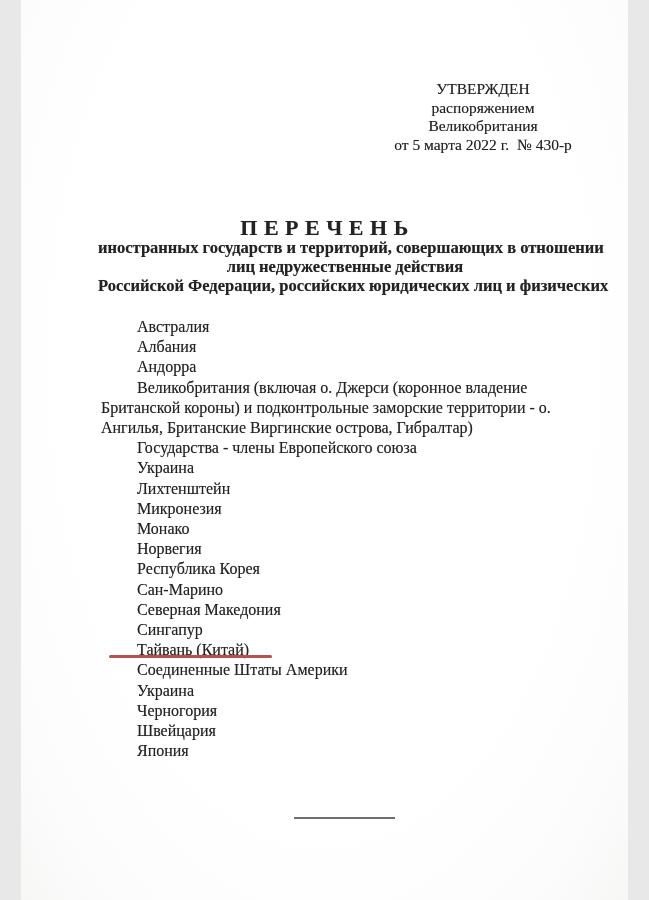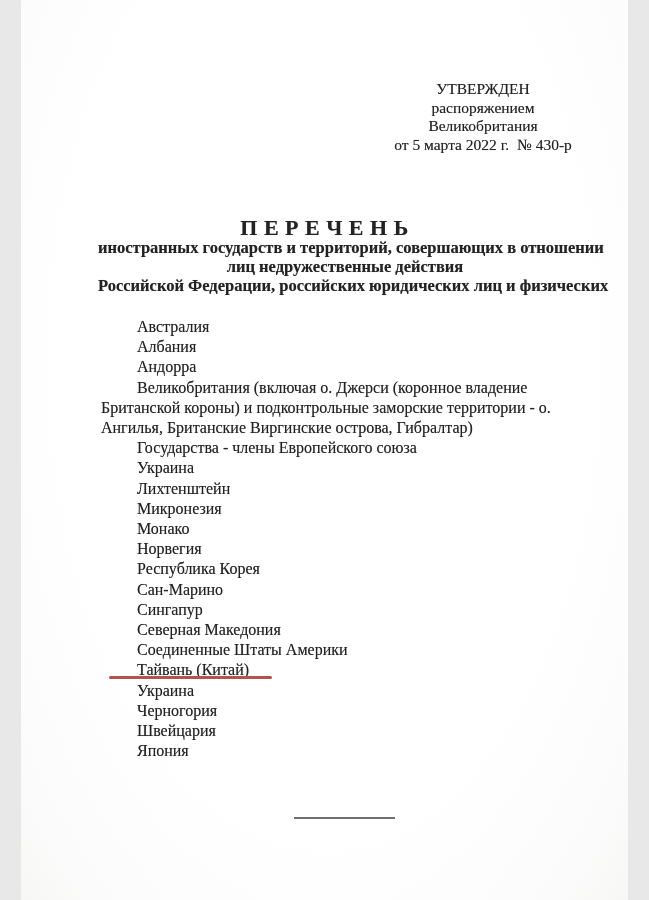--- a/index.html
+++ b/index.html
@@ -116,24 +116,24 @@
       <div class="item">Андорра</div>
       <div class="item">Великобритания (включая о. Джерси (коронное владение Британской короны) и подконтрольные заморские территории - о. Ангилья, Британские Виргинские острова, Гибралтар)</div>
       <div class="item">Государства - члены Европейского союза</div>
       <div class="item">Украина</div>
       <div class="item">Лихтенштейн</div>
       <div class="item">Микронезия</div>
       <div class="item">Монако</div>
       <div class="item">Норвегия</div>
       <div class="item">Республика Корея</div>
       <div class="item">Сан-Марино</div>
+      <div class="item">Северная Македония</div>
       <div class="item">Сингапур</div>
-      <div class="item">Северная Македония</div>
+      <div class="item">Тайвань (Китай)<span class="red-underline" style="background: rgb(181, 82, 76);"></span></div>
       <div class="item">Соединенные Штаты Америки</div>
-      <div class="item">Тайвань (Китай)<span class="red-underline" style="background: rgb(181, 82, 76);"></span></div>
       <div class="item">Украина</div>
       <div class="item">Черногория</div>
       <div class="item">Швейцария</div>
       <div class="item">Япония</div>
     </div>
 
   <div class="bottom-rule" style="background: rgb(111, 111, 111);"></div>
 
 </div>
 

